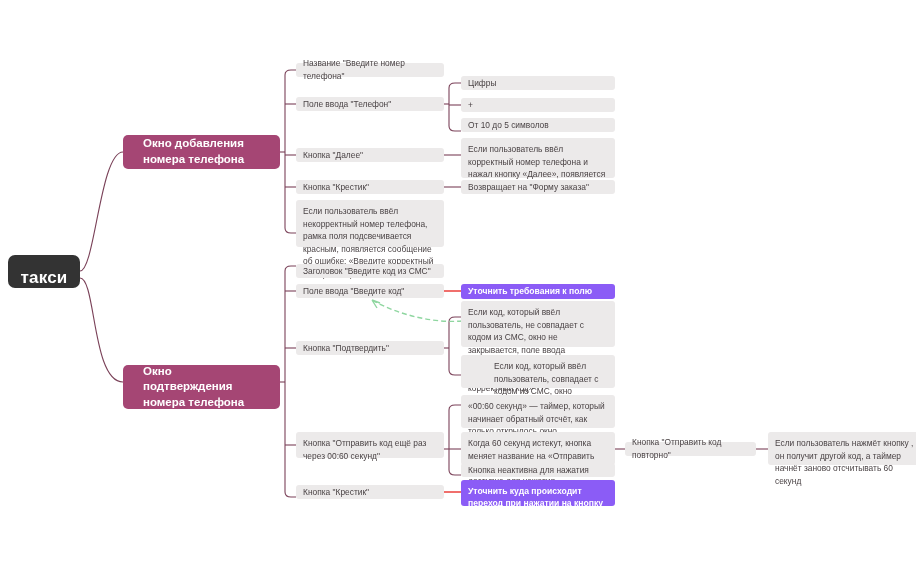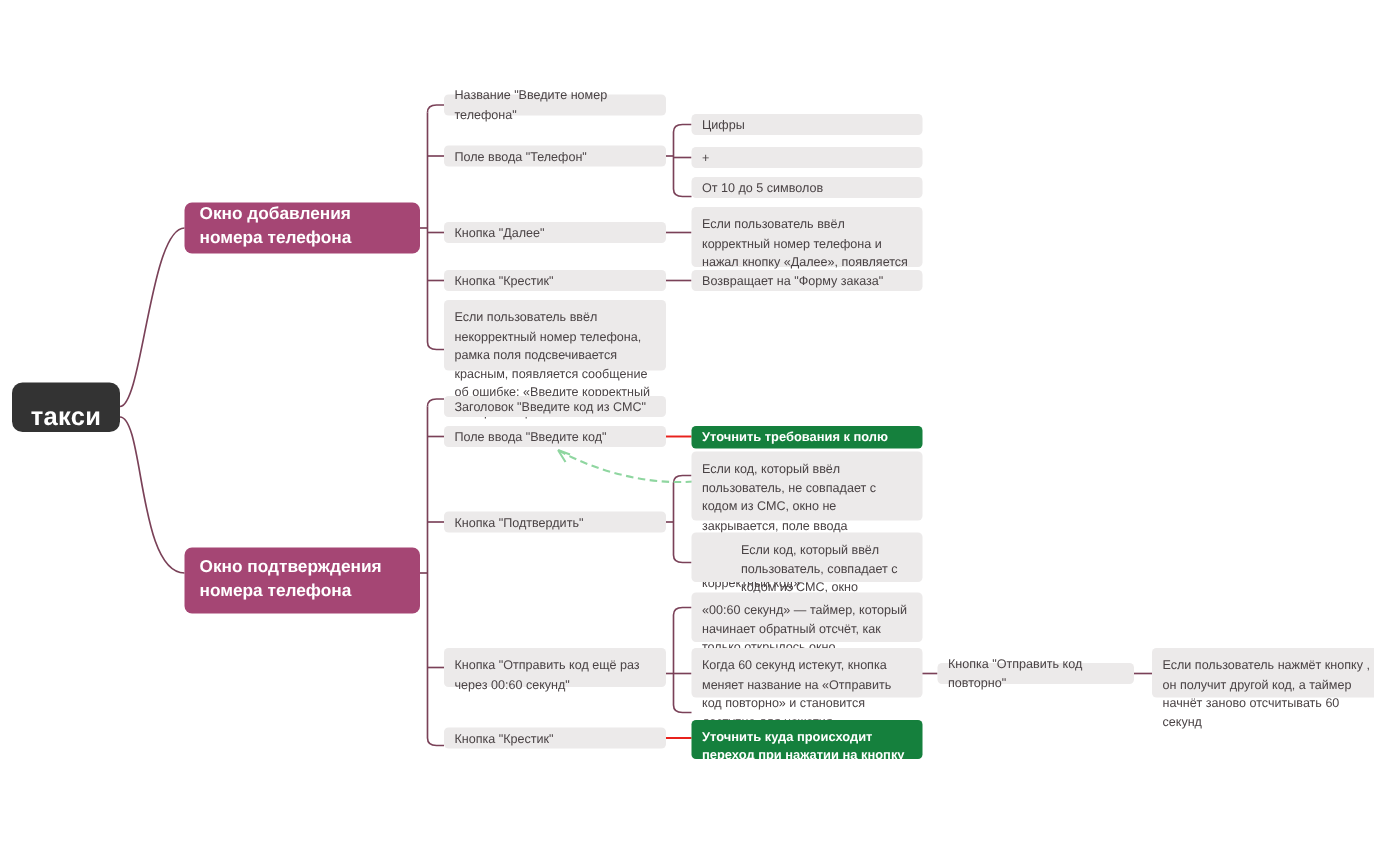--- a/index.html
+++ b/index.html
@@ -13,32 +13,32 @@
   
   .root{
     background:#333333;color:#ffffff;border-radius:7px;
     font-size:17px;font-weight:bold;letter-spacing:.2px;
     display:flex;align-items:center;justify-content:center;
   }
   
   .lvl1{
     background:#a54674;color:#ffffff;border-radius:5px;
     font-size:11.5px;font-weight:bold;line-height:1.35;
-    padding:8px 10px;display:flex;align-items:center;
+    padding:8px 20px;display:flex;align-items:center;
   }
   
   .leaf{
     background:#eceaea;color:#4a4345;border-radius:3px;
     font-size:8.4px;line-height:1.5;padding:4px 7px;
     display:flex;align-items:center;
   }
   .leaf.multi{align-items:flex-start;padding-top:5px;}
   
   .alert{
-    background:#15803d;color:#ffffff;border-radius:3px;
+    background:#8b5cf6;color:#ffffff;border-radius:3px;
     font-size:8.6px;font-weight:bold;line-height:1.45;padding:4px 7px;
     display:flex;align-items:center;
   }
   .alert.multi{align-items:flex-start;padding-top:5px;justify-content:flex-end;}
 </style>
 </head>
 <body>
 
 <div id="canvas">
 
@@ -172,20 +172,23 @@
 
   <div class="node leaf multi" style="left:296px;top:432px;width:148px;height:26px;">
     <span>Кнопка "Отправить код ещё раз через 00:60 секунд"</span>
   </div>
   <div class="node leaf multi" style="left:461px;top:395px;width:154px;height:33px;">
     <span>«00:60 секунд» — таймер, который начинает обратный отсчёт, как только открылось окно</span>
   </div>
   <div class="node leaf multi" style="left:461px;top:432px;width:154px;height:33px;">
     <span>Когда 60 секунд истекут, кнопка меняет название на «Отправить код повторно» и становится доступна для нажатия</span>
   </div>
+  <div class="node leaf" style="left:461px;top:463px;width:154px;height:14px;">
+    <span>Кнопка неактивна для нажатия</span>
+  </div>
 
   <div class="node leaf" style="left:625px;top:442px;width:131px;height:14px;">
     <span>Кнопка "Отправить код повторно"</span>
   </div>
   <div class="node leaf multi" style="left:768px;top:432px;width:153px;height:33px;">
     <span>Если пользователь нажмёт кнопку , он получит другой код, а таймер начнёт заново отсчитывать 60 секунд</span>
   </div>
 
   <div class="node leaf" style="left:296px;top:485px;width:148px;height:14px;">
     <span>Кнопка "Крестик"</span>

